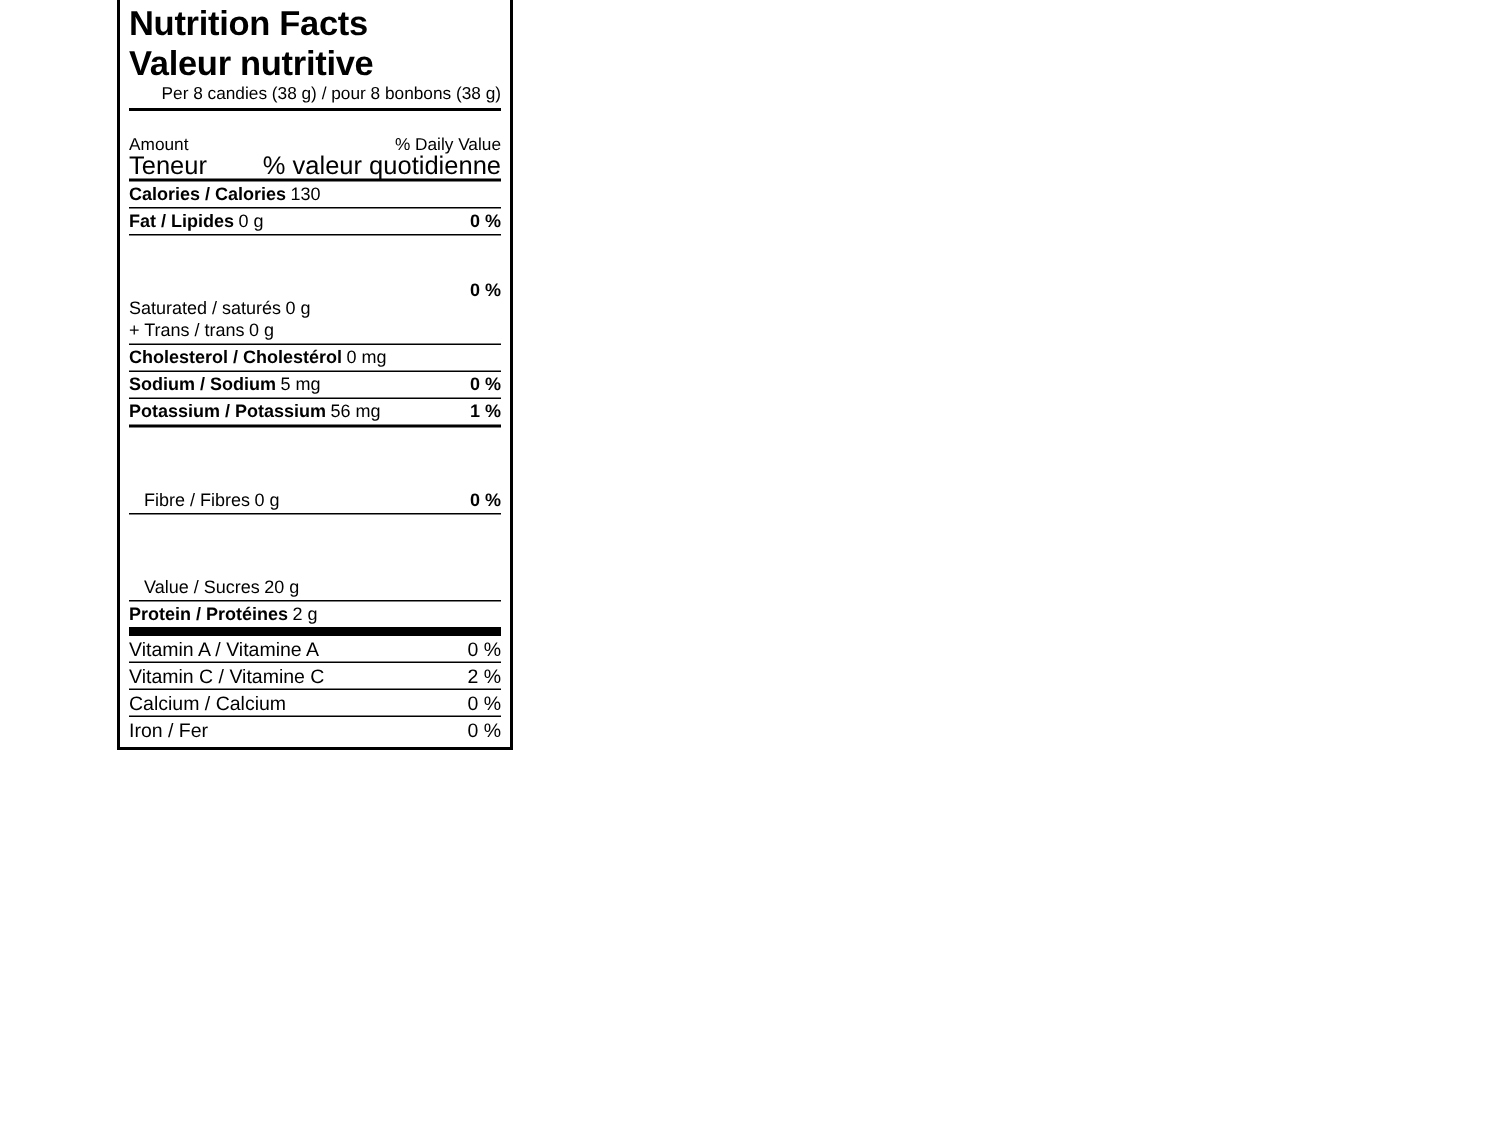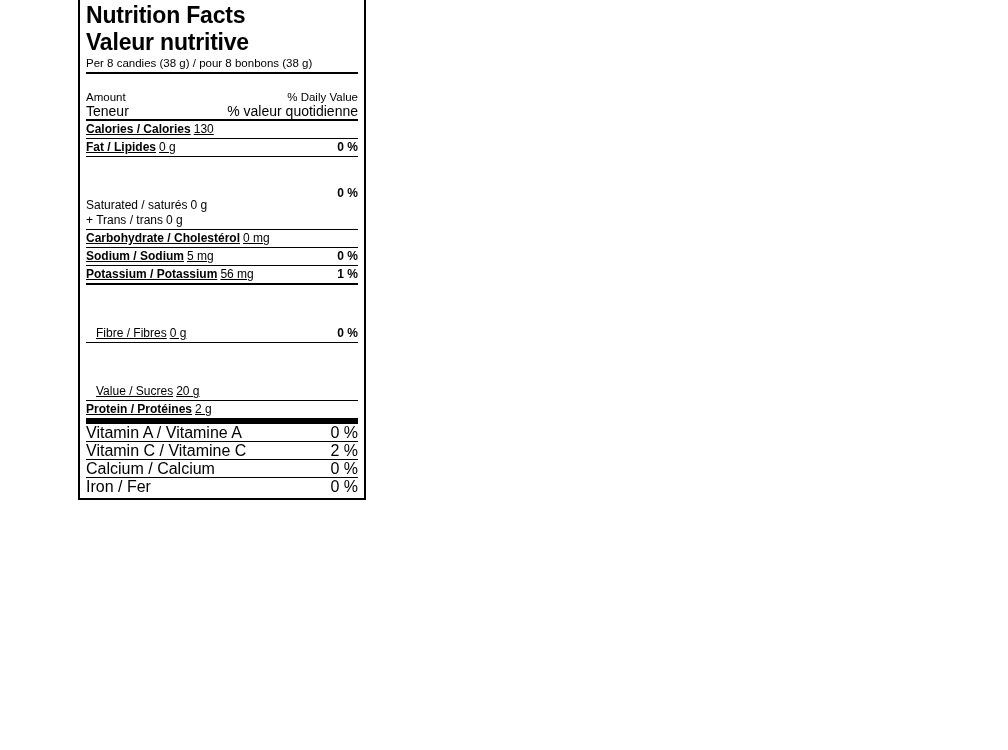--- a/index.html
+++ b/index.html
@@ -13,21 +13,21 @@
     font-family: "Liberation Sans", sans-serif;
     color: #000000;
     position: relative;
     overflow: hidden;
   }
 
   .nf-panel {
     position: absolute;
     left: 78px;
     top: 0px;
-    width: 288px;
+    width: 264px;
     border-left: 2px solid #000;
     border-right: 2px solid #000;
     border-bottom: 2px solid #000;
     box-sizing: border-box;
     padding: 0 6px 3px 6px;
     background: #fff;
   }
 
   .title-en {
     font-size: 23px;
@@ -39,71 +39,72 @@
   .title-fr {
     font-size: 23px;
     font-weight: bold;
     line-height: 27px;
     letter-spacing: -0.2px;
   }
   .serving {
     font-size: 11.5px;
     line-height: 14px;
     padding-bottom: 2px;
+    text-align: right;
   }
 
   .rule-thin { border-top: 1px solid #000; }
   .rule-med  { border-top: 2px solid #000; }
   .rule-thick{ border-top: 6px solid #000; }
 
   .row {
     display: flex;
     justify-content: space-between;
     align-items: baseline;
     font-size: 12px;
     line-height: 15px;
     padding: 1px 0 1px 0;
   }
-  .row .left { white-space: nowrap; text-decoration: underline; }
+  .row .left { white-space: nowrap; }
   .row .right { white-space: nowrap; text-align: right; }
 
   .b { font-weight: bold; }
   .indent1 { padding-left: 10px; margin-top: 40px; }
   .indent2 { padding-left: 16px; }
 
   .amount-row {
     display: flex;
     justify-content: space-between;
     font-size: 11.5px;
     line-height: 14px;
     padding-top: 16px;
   }
   .teneur-row {
     display: flex;
     justify-content: space-between;
-    font-size: 14px;
+    font-size: 17px;
     line-height: 14px;
     padding-bottom: 1px;
   }
 
   
   .block-2line {
     display: flex;
     justify-content: space-between;
     align-items: center;
     font-size: 12px;
     line-height: 15px;
     padding: 1px 0;
   }
   .block-2line .lines div { padding: 0; }
 
   .vit-row {
     display: flex;
     justify-content: space-between;
-    font-size: 16px;
+    font-size: 13px;
     line-height: 15px;
     padding: 1px 0;
     align-items: flex-end;
   }
   .sp { display: inline-block; width: 3px; }
 </style>
 </head>
 <body>
 
 <div class="nf-panel">
@@ -143,21 +144,21 @@
     <div class="lines">
       <div class="indent1"><span>Saturated / saturés</span><span class="sp"></span><span>0 g</span></div>
       <div class="indent2"><span>+ Trans / trans</span><span class="sp"></span><span>0 g</span></div>
     </div>
     <div class="b">0 %</div>
   </div>
 
   <div class="rule-thin"></div>
 
   <div class="row">
-    <span class="left"><span class="b">Carbohydrate / Cholestérol</span><span class="sp"></span><span>0 mg</span></span>
+    <span class="left"><span class="b">Cholesterol / Cholestérol</span><span class="sp"></span><span>0 mg</span></span>
     <span class="right"></span>
   </div>
 
   <div class="rule-thin"></div>
 
   <div class="row">
     <span class="left"><span class="b">Sodium / Sodium</span><span class="sp"></span><span>5 mg</span></span>
     <span class="right b">0 %</span>
   </div>
 

